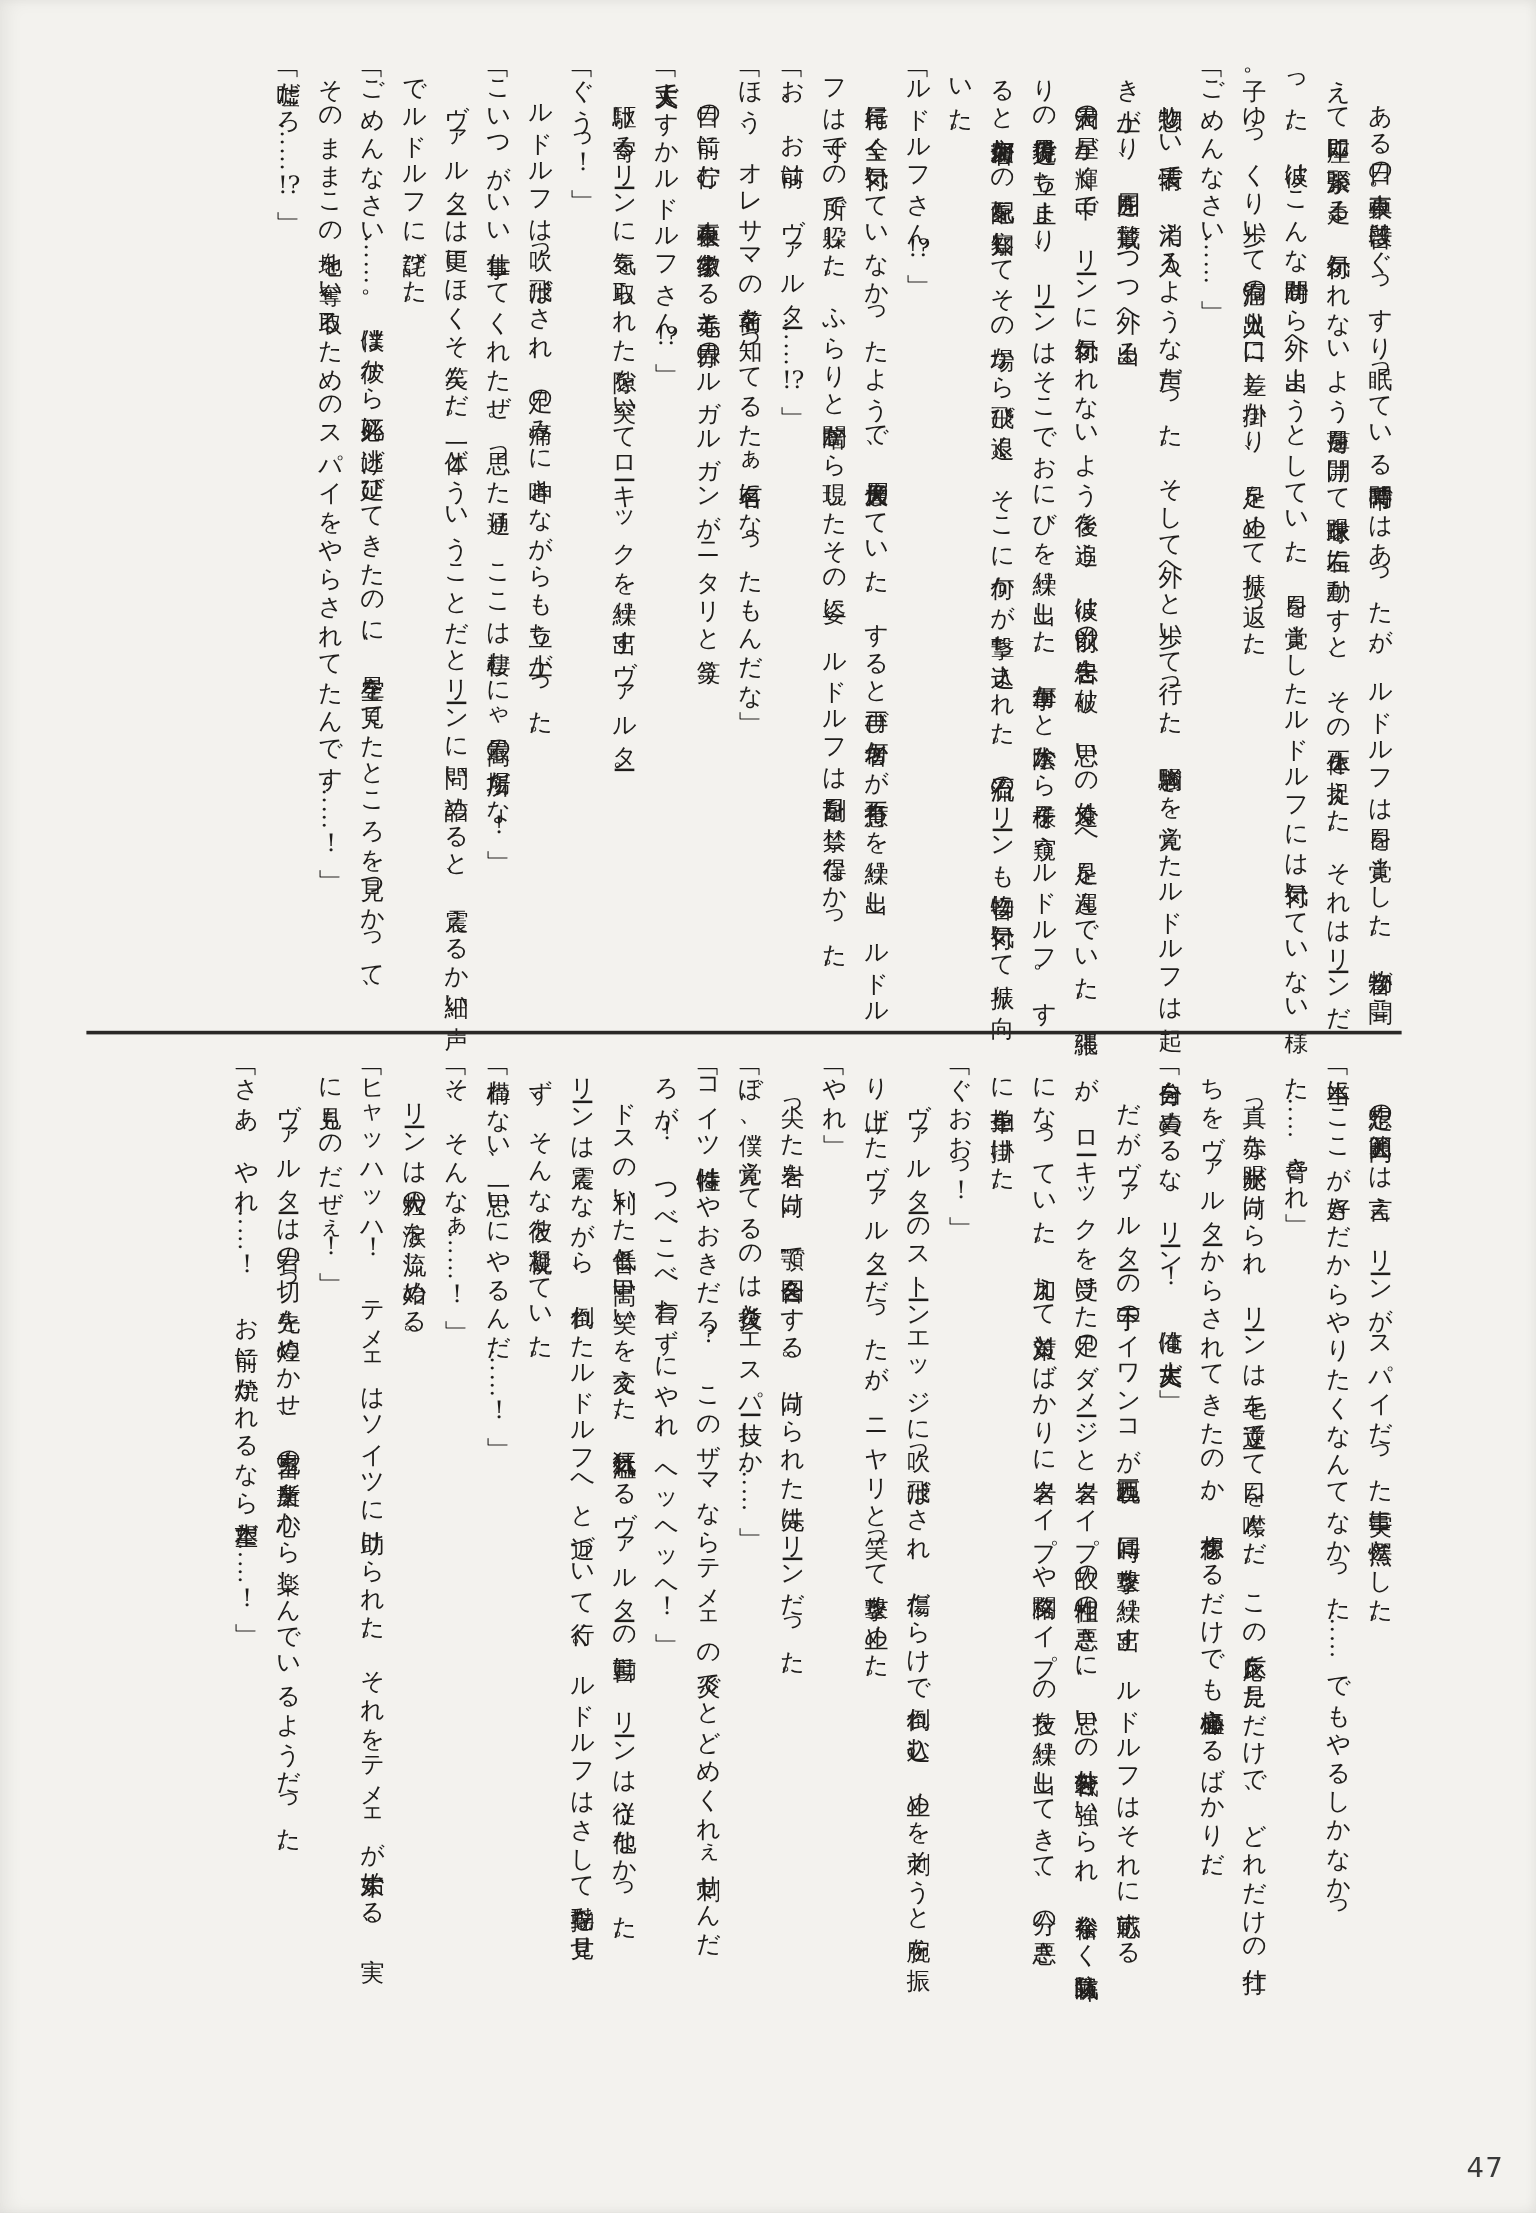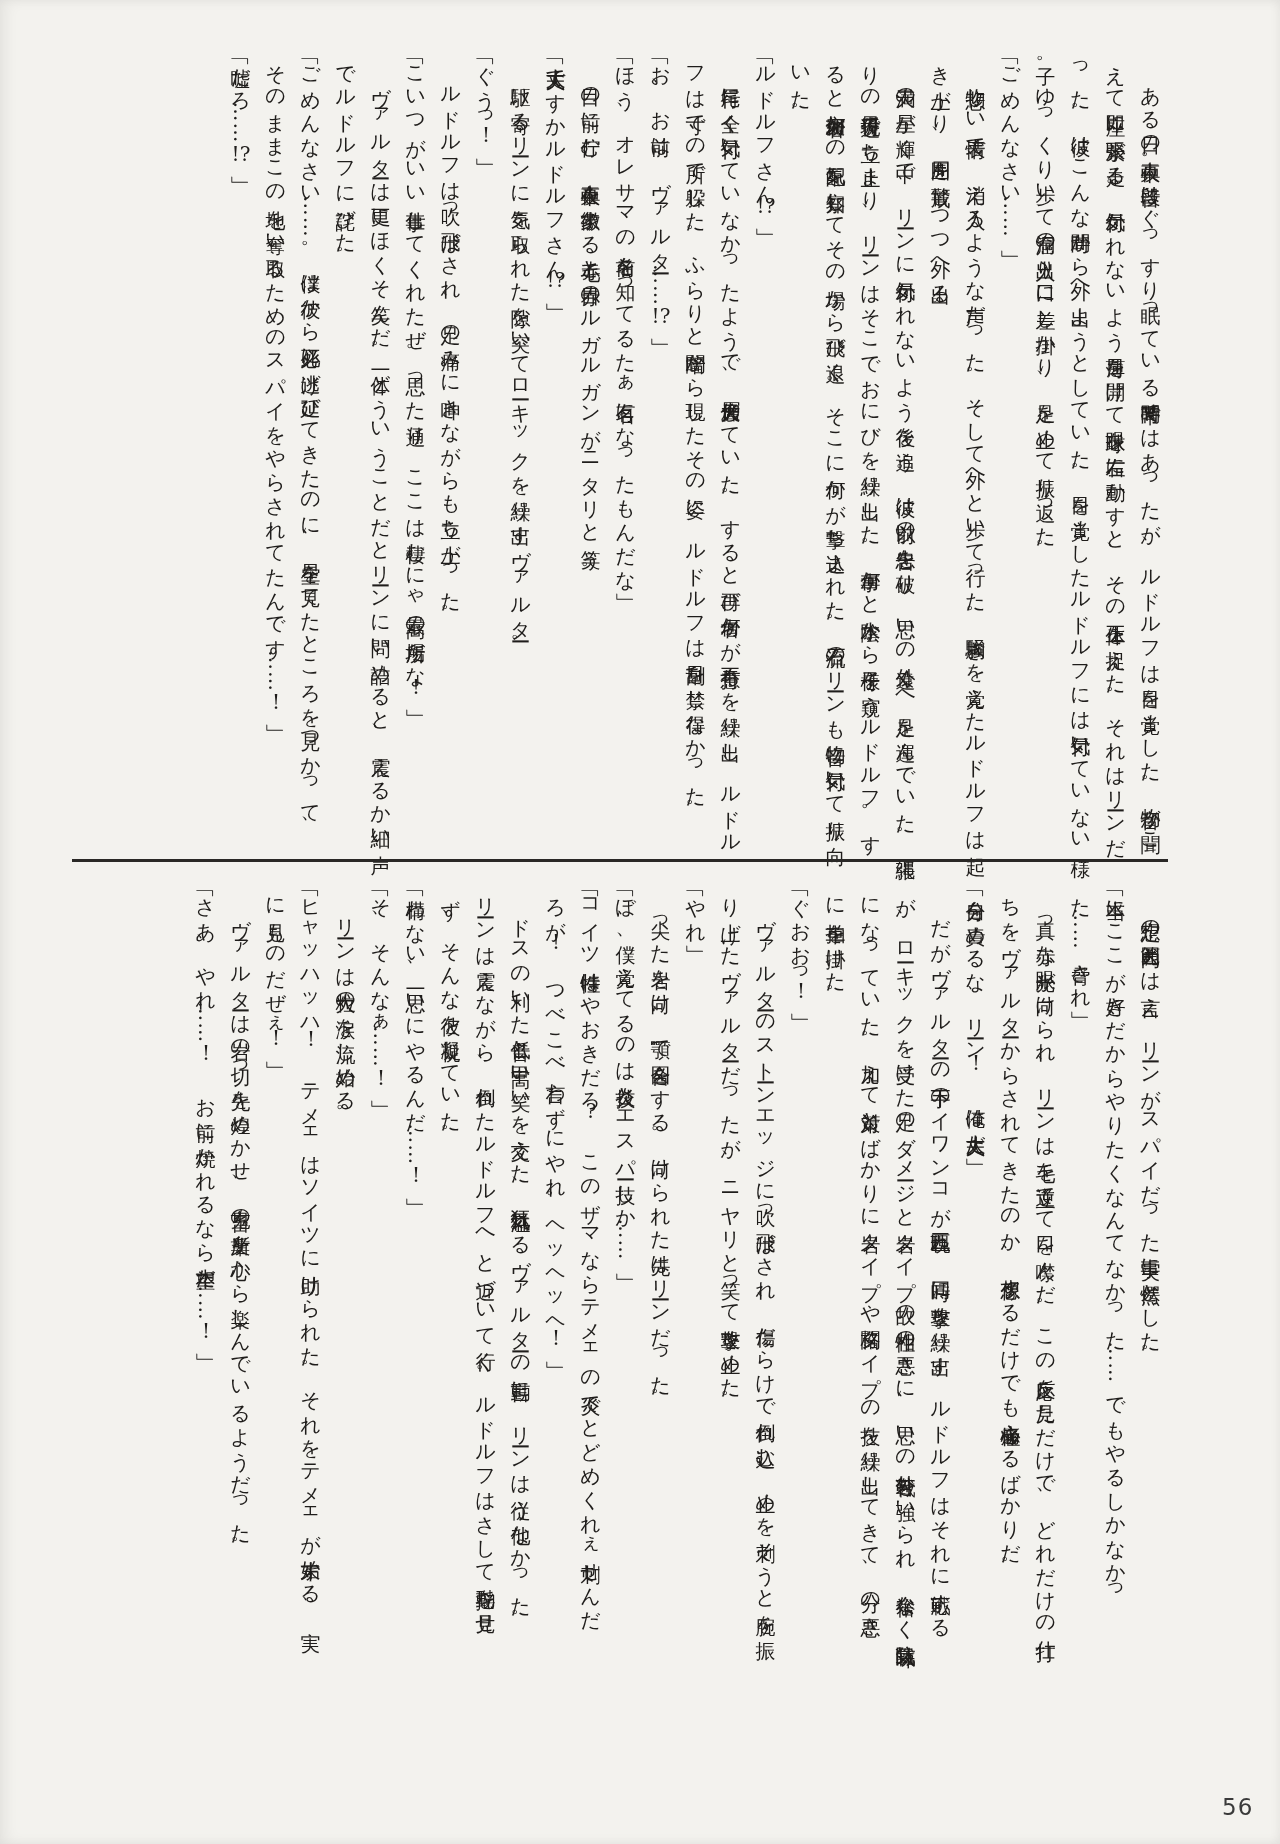--- a/index.html
+++ b/index.html
@@ -84,14 +84,14 @@
       <p>「コイツ特性はやおきだろ<span class="tcy">?</span>　このザマならテメェの炎でとどめくれぇ刺せんだろが<span class="tcy">!</span>　つべこべ言わずにやれ。ヘッヘッヘ<span class="tcy">!</span>」</p>
       <p>　ドスの利いた低音と甲高い笑いを交えた、狂気溢れるヴァルターの言動に、リーンは従う他なかった。リーンは震えながら、倒れたルドルフへと近づいて行く。ルドルフはさして動揺を見せず、そんな彼を凝視していた。</p>
       <p>「構わない、一思いにやるんだ……<span class="tcy">!</span>」</p>
       <p>「そ、そんなぁ……<span class="tcy">!</span>」</p>
       <p>　リーンは大粒の涙を流し始める。</p>
       <p>「ヒャッハッハ<span class="tcy">!</span>　テメェはソイツに助けられた。それをテメェが始末する、実に見ものだぜぇ<span class="tcy">!</span>」</p>
       <p>　ヴァルターは岩の切っ先を煌めかせ、鬼畜の所業を心から楽しんでいるようだった。</p>
       <p>「さあ、やれ……<span class="tcy">!</span>　お前に焼かれるなら本望だ……<span class="tcy">!</span>」</p>
     </section>
 
-  <div class="page-number">56</div>
+  <div class="page-number">47</div>
 </div>
 
 </body></html>

